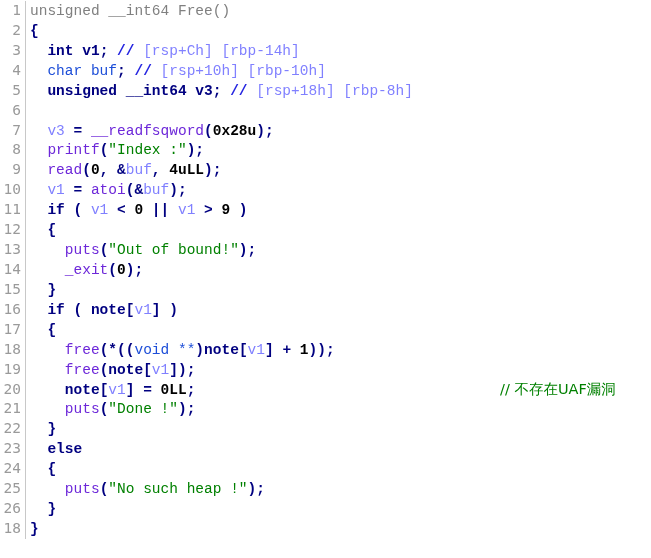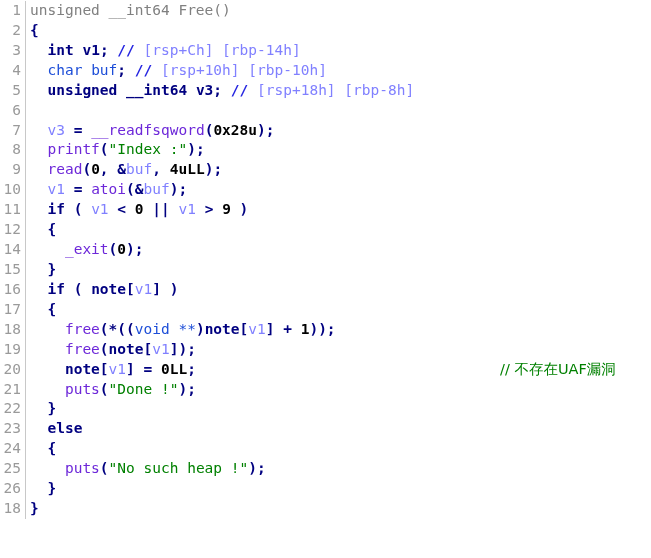--- a/index.html
+++ b/index.html
@@ -43,20 +43,21 @@
     padding-right: 4px;
     border-right: 1px solid #c8c8c8;
     box-sizing: content-box;
     user-select: none;
   }
 
   .line-content {
     flex: 1 1 auto;
     padding-left: 4px;
     white-space: pre;
+    font-family: Liberation Mono, monospace;
   }
 
   
   .t-plain   { color: #000000; }
   .t-def     { color: #808080; }                    
   .t-kw      { color: #000080; font-weight: bold; } 
   .t-kwgray  { color: #1d4ed8; }                    
   .t-punct   { color: #000080; font-weight: bold; } 
   .t-func    { color: #6d28d9; }                    
   .t-gvar    { color: #000080; font-weight: bold; } 
@@ -85,20 +86,21 @@
     <div class="code-line"><span class="gutter">3</span><span class="line-content"><span class="t-plain">  </span><span class="t-kw">int</span><span class="t-plain"> </span><span class="t-gvar">v1</span><span class="t-punct">;</span><span class="t-plain"> </span><span class="t-slash">//</span><span class="t-stkcmt"> [rsp+Ch] [rbp-14h]</span></span></div>
     <div class="code-line"><span class="gutter">4</span><span class="line-content"><span class="t-plain">  </span><span class="t-kwgray">char</span><span class="t-kwgray"> </span><span class="t-kwgray">buf</span><span class="t-punct">;</span><span class="t-plain"> </span><span class="t-slash">//</span><span class="t-stkcmt"> [rsp+10h] [rbp-10h]</span></span></div>
     <div class="code-line"><span class="gutter">5</span><span class="line-content"><span class="t-plain">  </span><span class="t-kw">unsigned __int64</span><span class="t-plain"> </span><span class="t-gvar">v3</span><span class="t-punct">;</span><span class="t-plain"> </span><span class="t-slash">//</span><span class="t-stkcmt"> [rsp+18h] [rbp-8h]</span></span></div>
     <div class="code-line"><span class="gutter">6</span><span class="line-content"></span></div>
     <div class="code-line"><span class="gutter">7</span><span class="line-content"><span class="t-plain">  </span><span class="t-lvar">v3</span><span class="t-punct"> = </span><span class="t-func">__readfsqword</span><span class="t-punct">(</span><span class="t-num">0x28u</span><span class="t-punct">);</span></span></div>
     <div class="code-line"><span class="gutter">8</span><span class="line-content"><span class="t-plain">  </span><span class="t-func">printf</span><span class="t-punct">(</span><span class="t-str">"Index :"</span><span class="t-punct">);</span></span></div>
     <div class="code-line"><span class="gutter">9</span><span class="line-content"><span class="t-plain">  </span><span class="t-func">read</span><span class="t-punct">(</span><span class="t-num">0</span><span class="t-punct">, &amp;</span><span class="t-lvar">buf</span><span class="t-punct">, </span><span class="t-num">4uLL</span><span class="t-punct">);</span></span></div>
     <div class="code-line"><span class="gutter">10</span><span class="line-content"><span class="t-plain">  </span><span class="t-lvar">v1</span><span class="t-punct"> = </span><span class="t-func">atoi</span><span class="t-punct">(&amp;</span><span class="t-lvar">buf</span><span class="t-punct">);</span></span></div>
     <div class="code-line"><span class="gutter">11</span><span class="line-content"><span class="t-plain">  </span><span class="t-kw">if</span><span class="t-punct"> ( </span><span class="t-lvar">v1</span><span class="t-punct"> &lt; </span><span class="t-num">0</span><span class="t-punct"> || </span><span class="t-lvar">v1</span><span class="t-punct"> &gt; </span><span class="t-num">9</span><span class="t-punct"> )</span></span></div>
     <div class="code-line"><span class="gutter">12</span><span class="line-content"><span class="t-plain">  </span><span class="t-punct">{</span></span></div>
+    <div class="code-line"><span class="gutter">13</span><span class="line-content"><span class="t-plain">    </span><span class="t-func">puts</span><span class="t-punct">(</span><span class="t-str">"Out of bound!"</span><span class="t-punct">);</span></span></div>
     <div class="code-line"><span class="gutter">14</span><span class="line-content"><span class="t-plain">    </span><span class="t-func">_exit</span><span class="t-punct">(</span><span class="t-num">0</span><span class="t-punct">);</span></span></div>
     <div class="code-line"><span class="gutter">15</span><span class="line-content"><span class="t-plain">  </span><span class="t-punct">}</span></span></div>
     <div class="code-line"><span class="gutter">16</span><span class="line-content"><span class="t-plain">  </span><span class="t-kw">if</span><span class="t-punct"> ( </span><span class="t-gvar">note</span><span class="t-punct">[</span><span class="t-lvar">v1</span><span class="t-punct">] )</span></span></div>
     <div class="code-line"><span class="gutter">17</span><span class="line-content"><span class="t-plain">  </span><span class="t-punct">{</span></span></div>
     <div class="code-line"><span class="gutter">18</span><span class="line-content"><span class="t-plain">    </span><span class="t-func">free</span><span class="t-punct">(*((</span><span class="t-kwgray">void</span><span class="t-kwgray"> **</span><span class="t-punct">)</span><span class="t-gvar">note</span><span class="t-punct">[</span><span class="t-lvar">v1</span><span class="t-punct">] + </span><span class="t-num">1</span><span class="t-punct">));</span></span></div>
     <div class="code-line"><span class="gutter">19</span><span class="line-content"><span class="t-plain">    </span><span class="t-func">free</span><span class="t-punct">(</span><span class="t-gvar">note</span><span class="t-punct">[</span><span class="t-lvar">v1</span><span class="t-punct">]);</span></span></div>
     <div class="code-line" style="position: relative;"><span class="gutter">20</span><span class="line-content" style="position: static;"><span class="t-plain">    </span><span class="t-gvar">note</span><span class="t-punct">[</span><span class="t-lvar">v1</span><span class="t-punct">] = </span><span class="t-num">0LL</span><span class="t-punct">;</span><span class="t-plain" style="display: inline-block; width: 0px;"></span></span><span class="t-cmt t-cjk trailing-comment" style="position: absolute; left: 465px;">// 不存在UAF漏洞</span></div>
     <div class="code-line"><span class="gutter">21</span><span class="line-content"><span class="t-plain">    </span><span class="t-func">puts</span><span class="t-punct">(</span><span class="t-str">"Done !"</span><span class="t-punct">);</span></span></div>
     <div class="code-line"><span class="gutter">22</span><span class="line-content"><span class="t-plain">  </span><span class="t-punct">}</span></span></div>
     <div class="code-line"><span class="gutter">23</span><span class="line-content"><span class="t-plain">  </span><span class="t-kw">else</span></span></div>

